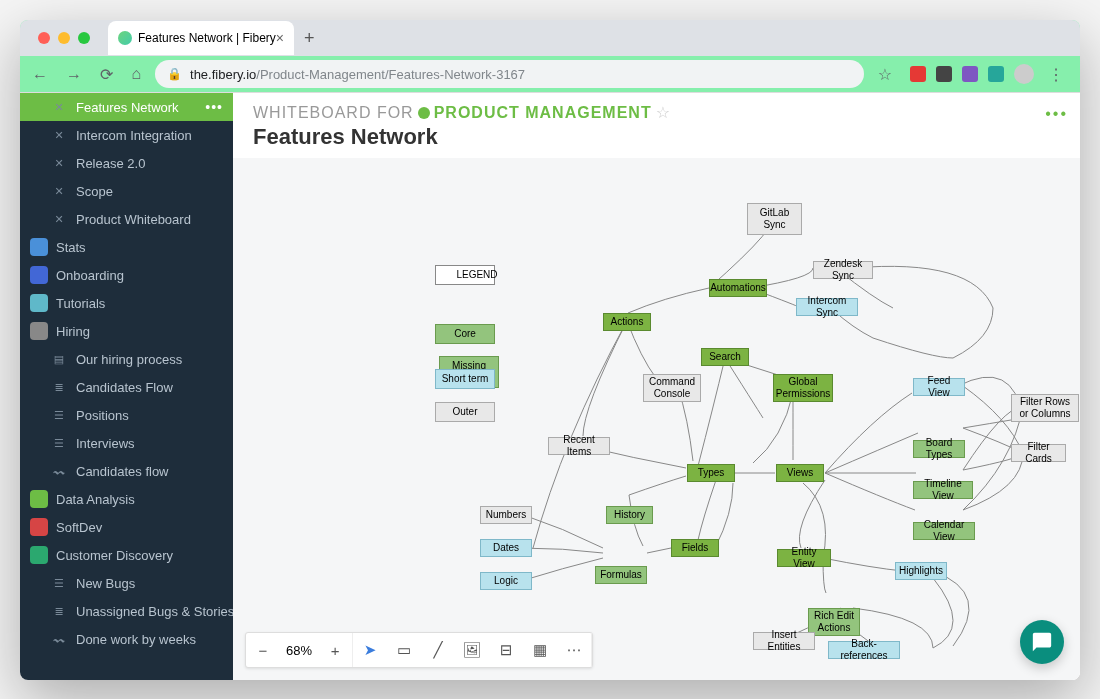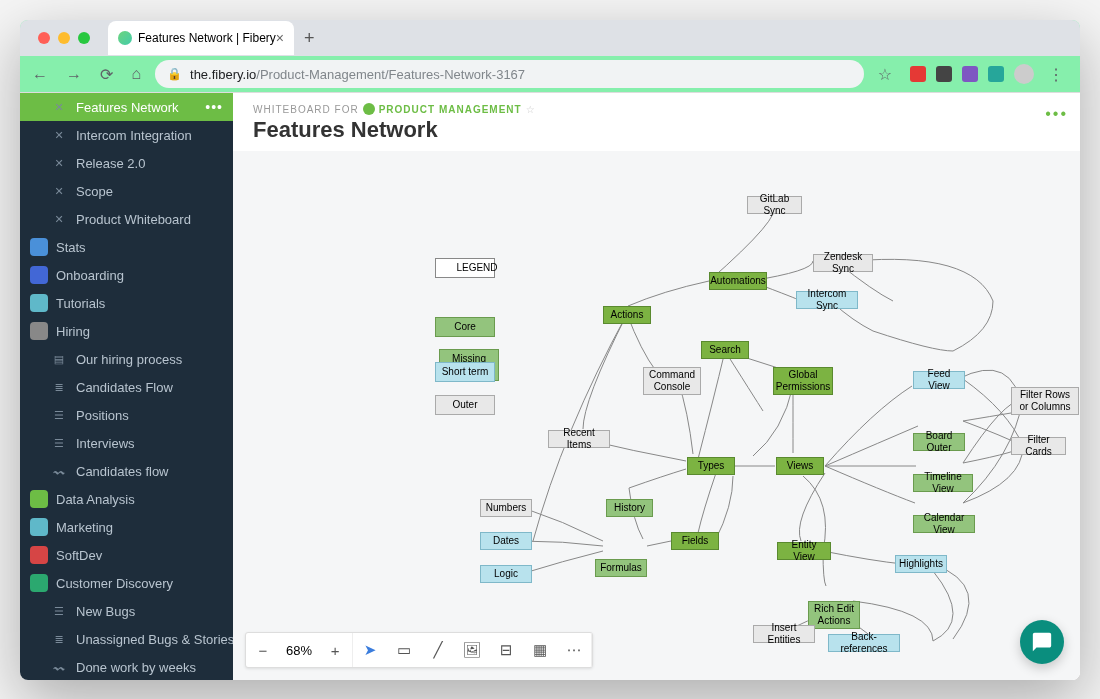--- a/index.html
+++ b/index.html
@@ -27,21 +27,21 @@
 .avatar { width: 20px; height: 20px; border-radius: 50%; background: #ccc; }
 .app-body { flex: 1; display: flex; overflow: hidden; }
 .sidebar { width: 213px; background: #1e2d3b; color: #b8c4cf; display: flex; flex-direction: column; overflow-y: auto; font-size: 13px; }
 .sb-item { display: flex; align-items: center; padding: 5px 10px; cursor: pointer; white-space: nowrap; }
 .sb-item.active { background: #6dbd45; color: #fff; }
 .sb-item.nested { padding-left: 30px; }
 .sb-ic { width: 18px; height: 18px; margin-right: 8px; display: flex; align-items: center; justify-content: center; font-size: 11px; border-radius: 3px; flex-shrink: 0; }
 .sb-dots { margin-left: auto; font-size: 14px; letter-spacing: 1px; }
 .main { flex: 1; display: flex; flex-direction: column; background: #fff; position: relative; }
 .header { padding: 10px 20px 8px; }
-.breadcrumb { font-size: 10px; letter-spacing: 1px; color: #999; display: flex; align-items: center; gap: 4px; }
+.breadcrumb { font-size: 16px; letter-spacing: 1px; color: #999; display: flex; align-items: center; gap: 4px; }
 .bc-link { color: #6dbd45; font-weight: 600; }
 .star-ic { color: #ccc; }
 .title { font-size: 22px; font-weight: 600; color: #333; margin-top: 2px; }
 .header-dots { position: absolute; top: 12px; right: 12px; color: #6dbd45; letter-spacing: 2px; }
 .canvas { flex: 1; background: #f5f6f7; position: relative; overflow: hidden; }
 .canvas svg.edges { position: absolute; top: 0; left: 0; pointer-events: none; }
 .node { position: absolute; font-size: 10px; display: flex; align-items: center; justify-content: center; text-align: center; border: 1px solid #888; background: #fff; padding: 2px 4px; line-height: 1.2; }
 .node.green { background: #93c47d; border-color: #6a9b4e; margin-top: 20px; }
 .node.dgreen { background: #7cb342; border-color: #5a8a2f; }
 .node.blue { background: #b8e2ed; border-color: #7fb8c9; }
@@ -150,24 +150,20 @@
             <span class="sb-ic" style="color: rgb(122, 138, 153);">☰</span>
             <span>Interviews</span>
           </div>
           <div class="sb-item nested">
             <span class="sb-ic" style="color: rgb(122, 138, 153);">〰</span>
             <span>Candidates flow</span>
           </div>
           <div class="sb-item">
             <span class="sb-ic" style="background: rgb(109, 189, 69); border-radius: 4px;"></span>
             <span>Data Analysis</span>
-          </div>
-          <div class="sb-item">
-            <span class="sb-ic" style="background: rgb(95, 184, 201); border-radius: 4px;"></span>
-            <span>Marketing</span>
           </div>
           <div class="sb-item">
             <span class="sb-ic" style="background: rgb(214, 69, 69); border-radius: 4px;"></span>
             <span>SoftDev</span>
           </div>
           <div class="sb-item">
             <span class="sb-ic" style="background: rgb(43, 168, 111); border-radius: 4px;"></span>
             <span>Customer Discovery</span>
           </div>
           <div class="sb-item nested">
@@ -249,34 +245,34 @@
             <path d="M600 152 Q 620 170 640 180 Q700 200 720 200 Q760 180 760 150 Q740 100 620 110"></path>
           </g>
         </svg>
 
         <div class="node white" style="left:202px;top:107px;width:60px;height:20px">LEGEND</div>
         <div class="node green" style="left:202px;top:146px;width:60px;height:20px">Core</div>
         <div class="node green" style="left:206px;top:178px;width:60px;height:32px">Missing Core</div>
         <div class="node blue" style="left:202px;top:211px;width:60px;height:20px">Short term</div>
         <div class="node grey" style="left:202px;top:244px;width:60px;height:20px">Outer</div>
 
-        <div class="node grey" style="left:514px;top:45px;width:55px;height:18px">GitLab Sync</div>
+        <div class="node grey" style="left:514px;top:45px;width:55px;height:32px">GitLab Sync</div>
         <div class="node grey" style="left:580px;top:103px;width:60px;height:18px">Zendesk Sync</div>
         <div class="node blue" style="left:563px;top:140px;width:62px;height:18px">Intercom Sync</div>
         <div class="node dgreen" style="left:476px;top:121px;width:58px;height:18px">Automations</div>
         <div class="node dgreen" style="left:370px;top:155px;width:48px;height:18px">Actions</div>
         <div class="node dgreen" style="left:468px;top:190px;width:48px;height:18px">Search</div>
         <div class="node grey" style="left:410px;top:216px;width:58px;height:28px">Command Console</div>
         <div class="node dgreen" style="left:540px;top:216px;width:60px;height:28px">Global Permissions</div>
         <div class="node grey" style="left:315px;top:279px;width:62px;height:18px">Recent Items</div>
         <div class="node green" style="left:373px;top:328px;width:47px;height:18px">History</div>
         <div class="node dgreen" style="left:454px;top:306px;width:48px;height:18px">Types</div>
         <div class="node dgreen" style="left:543px;top:306px;width:48px;height:18px">Views</div>
         <div class="node blue" style="left:680px;top:220px;width:52px;height:18px">Feed View</div>
-        <div class="node green" style="left:680px;top:262px;width:52px;height:18px">Board Outer</div>
+        <div class="node green" style="left:680px;top:262px;width:52px;height:18px">Board Types</div>
         <div class="node green" style="left:680px;top:303px;width:60px;height:18px">Timeline View</div>
         <div class="node green" style="left:680px;top:344px;width:62px;height:18px">Calendar View</div>
         <div class="node grey" style="left:778px;top:236px;width:68px;height:28px">Filter Rows or Columns</div>
         <div class="node grey" style="left:778px;top:286px;width:55px;height:18px">Filter Cards</div>
         <div class="node grey" style="left:247px;top:348px;width:52px;height:18px">Numbers</div>
         <div class="node blue" style="left:247px;top:381px;width:52px;height:18px">Dates</div>
         <div class="node blue" style="left:247px;top:414px;width:52px;height:18px">Logic</div>
         <div class="node green" style="left:362px;top:388px;width:52px;height:18px">Formulas</div>
         <div class="node dgreen" style="left:438px;top:381px;width:48px;height:18px">Fields</div>
         <div class="node dgreen" style="left:544px;top:391px;width:54px;height:18px">Entity View</div>

